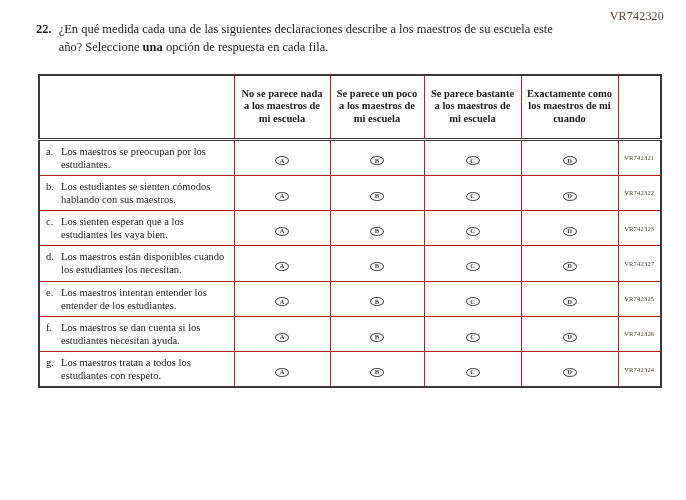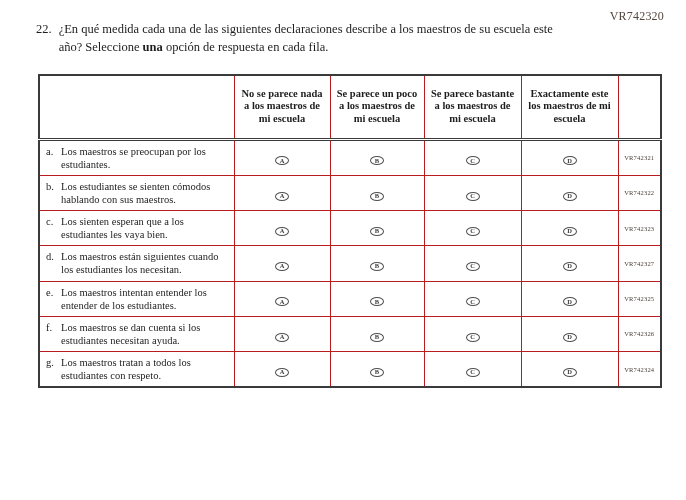--- a/index.html
+++ b/index.html
@@ -22,21 +22,21 @@
   .question {
     position: absolute;
     left: 36px;
     top: 21px;
     width: 560px;
     display: flex;
     gap: 7px;
     font-size: 12.5px;
     line-height: 1.42;
   }
-  .question .qnum { font-weight: normal; white-space: nowrap; }
+  .question .qnum { font-weight: bold; white-space: nowrap; }
   .question .qtext { width: 505px; }
   .question .qtext b { font-weight: bold; text-align: center; }
 
   table.survey {
     position: absolute;
     left: 38px;
     top: 74px;
     width: 622px;
     border-collapse: collapse;
     table-layout: fixed;
@@ -112,21 +112,21 @@
       <col class="c-opt3">
       <col class="c-opt4">
       <col class="c-code">
   </colgroup>
   <thead>
     <tr>
       <th></th>
       <th>No se parece nada a los maestros de mi escuela</th>
       <th>Se parece un poco a los maestros de mi escuela</th>
       <th>Se parece bastante a los maestros de mi escuela</th>
-      <th>Exactamente este los maestros de mi escuela</th>
+      <th>Exactamente como los maestros de mi cuando</th>
       <th></th>
     </tr>
   </thead>
   <tbody>
     <tr>
       <td class="stmt">
           <span class="stmt-inner">
             <span class="letter">a.</span>
             <span class="stmt-text">Los maestros se preocupan por los estudiantes.</span>
           </span>
@@ -160,21 +160,21 @@
       <td class="opt"><span class="bubble">A</span></td>
       <td class="opt"><span class="bubble">B</span></td>
       <td class="opt"><span class="bubble">C</span></td>
       <td class="opt"><span class="bubble">D</span></td>
       <td class="code">VR742323</td>
     </tr>
     <tr>
       <td class="stmt">
           <span class="stmt-inner">
             <span class="letter">d.</span>
-            <span class="stmt-text">Los maestros están siguientes cuando los estudiantes los necesitan.</span>
+            <span class="stmt-text">Los maestros están disponibles cuando los estudiantes los necesitan.</span>
           </span>
         </td>
       <td class="opt"><span class="bubble">A</span></td>
       <td class="opt"><span class="bubble">B</span></td>
       <td class="opt"><span class="bubble">C</span></td>
       <td class="opt"><span class="bubble">D</span></td>
       <td class="code">VR742327</td>
     </tr>
     <tr>
       <td class="stmt">

